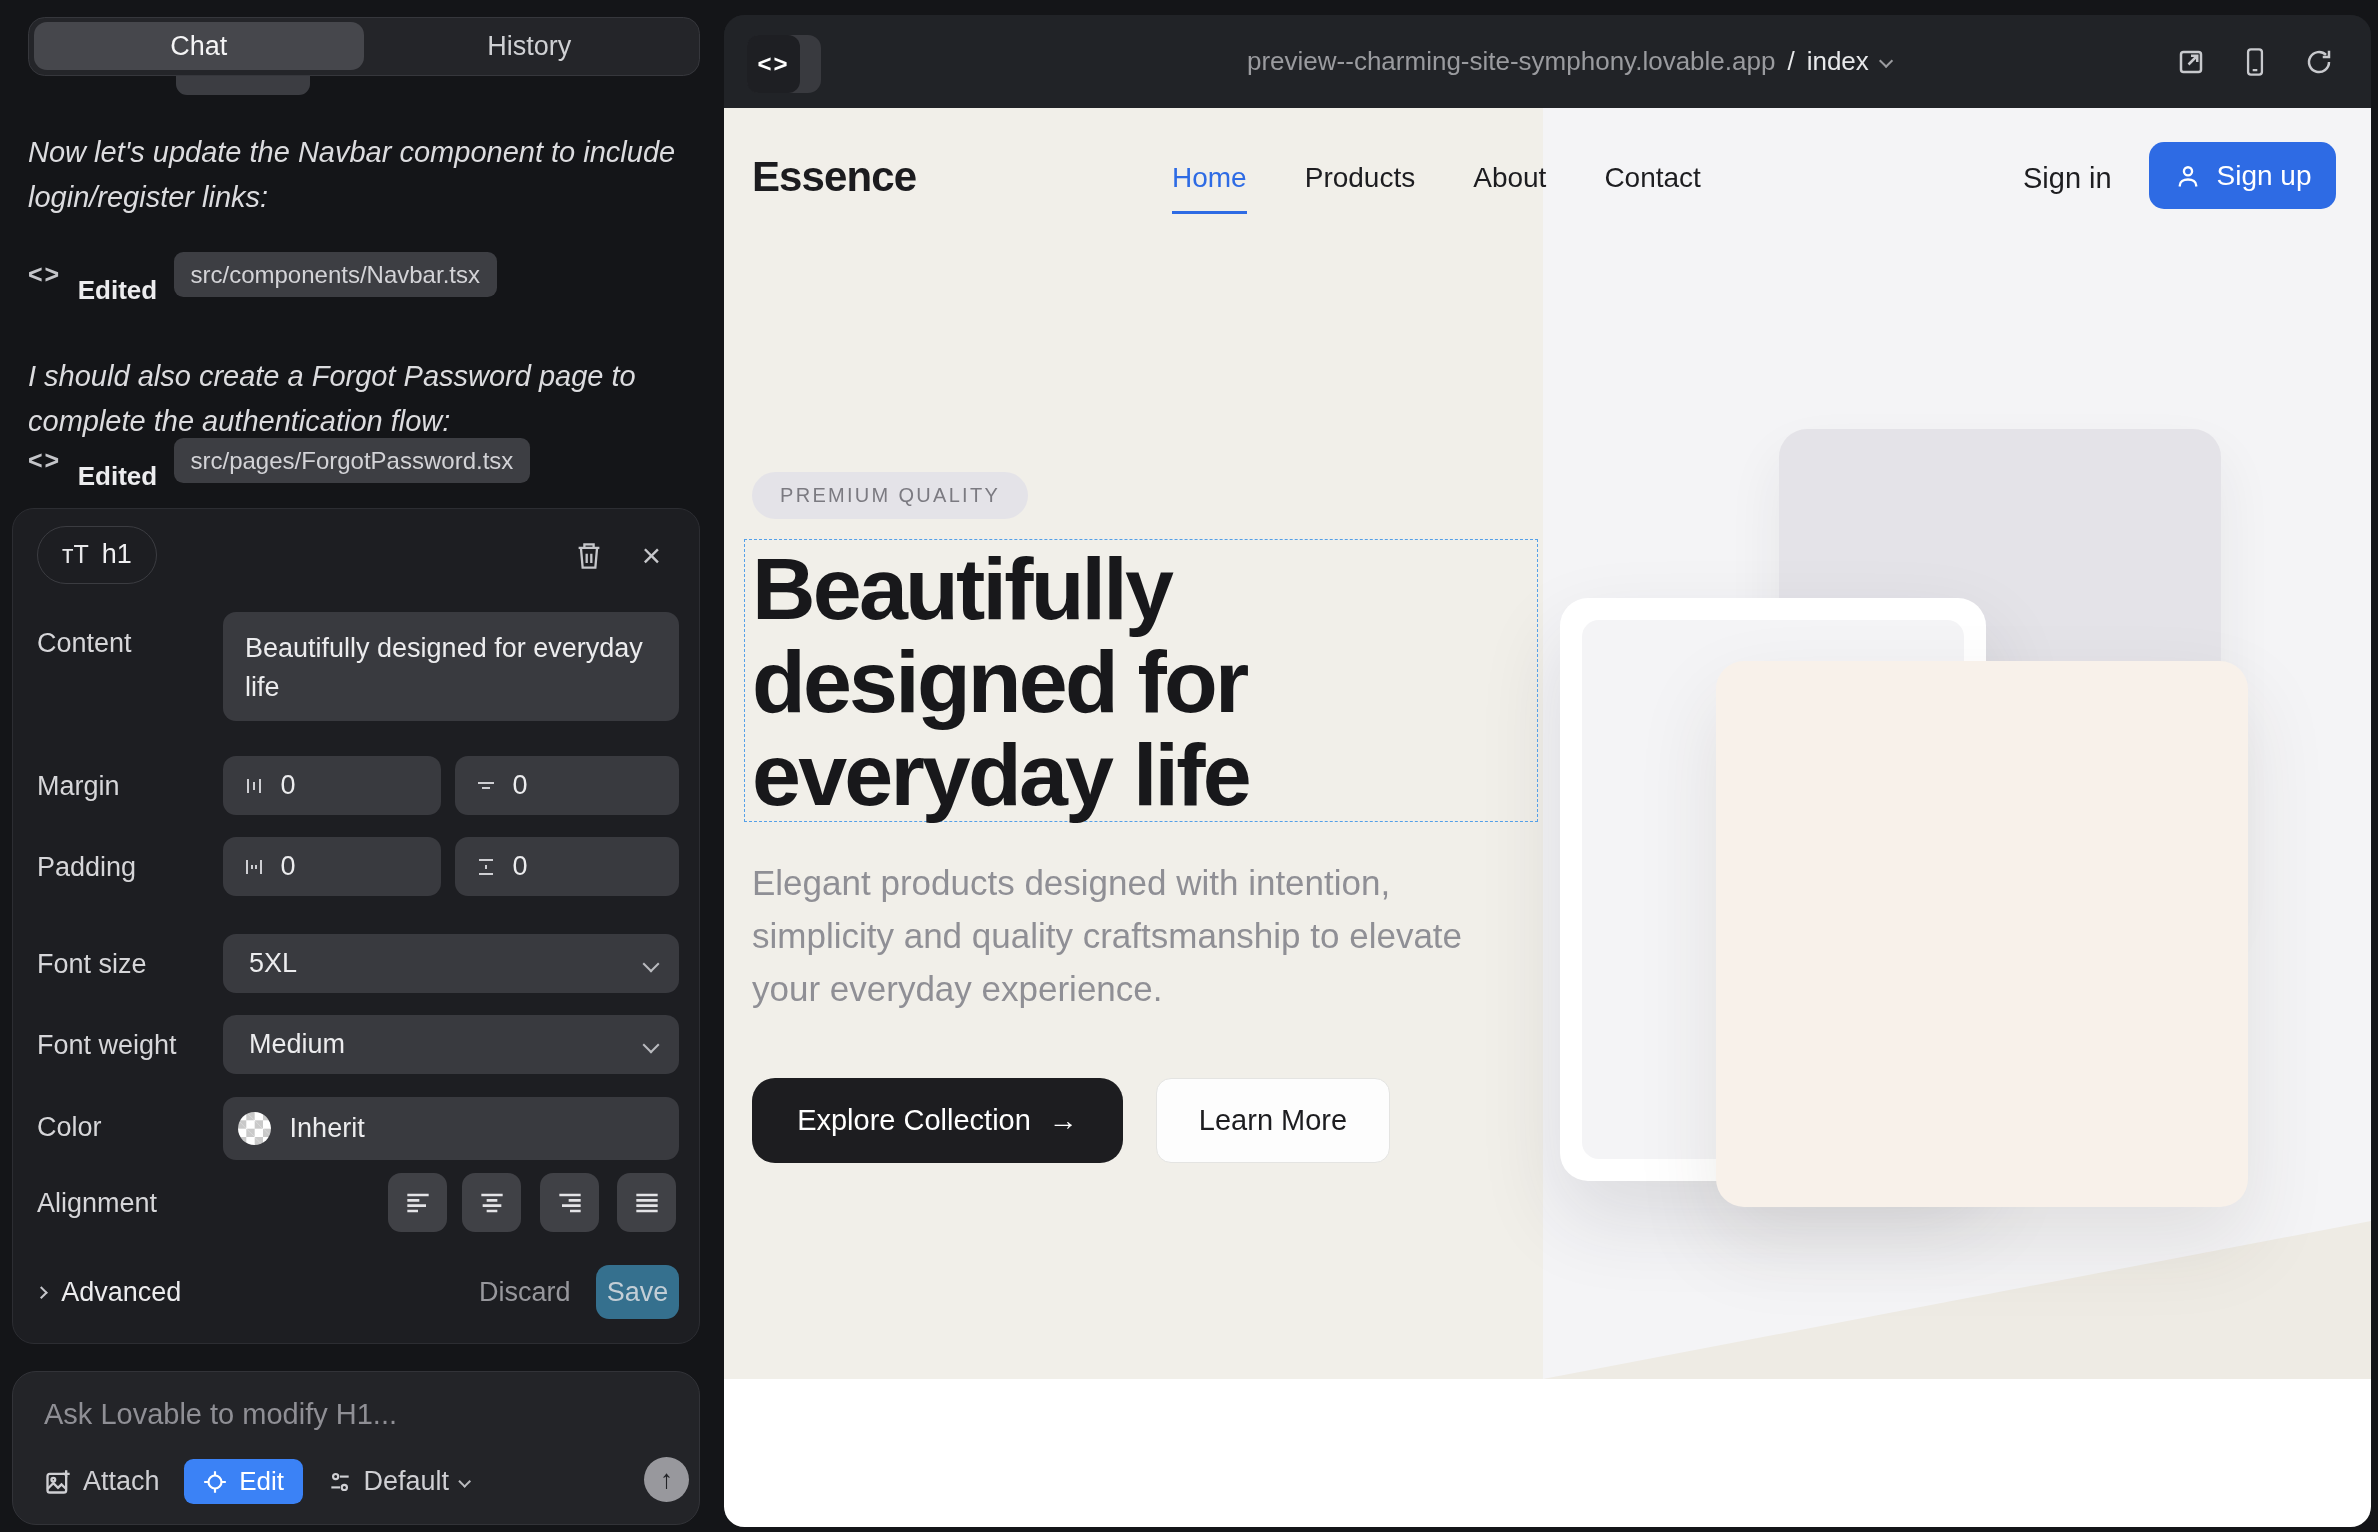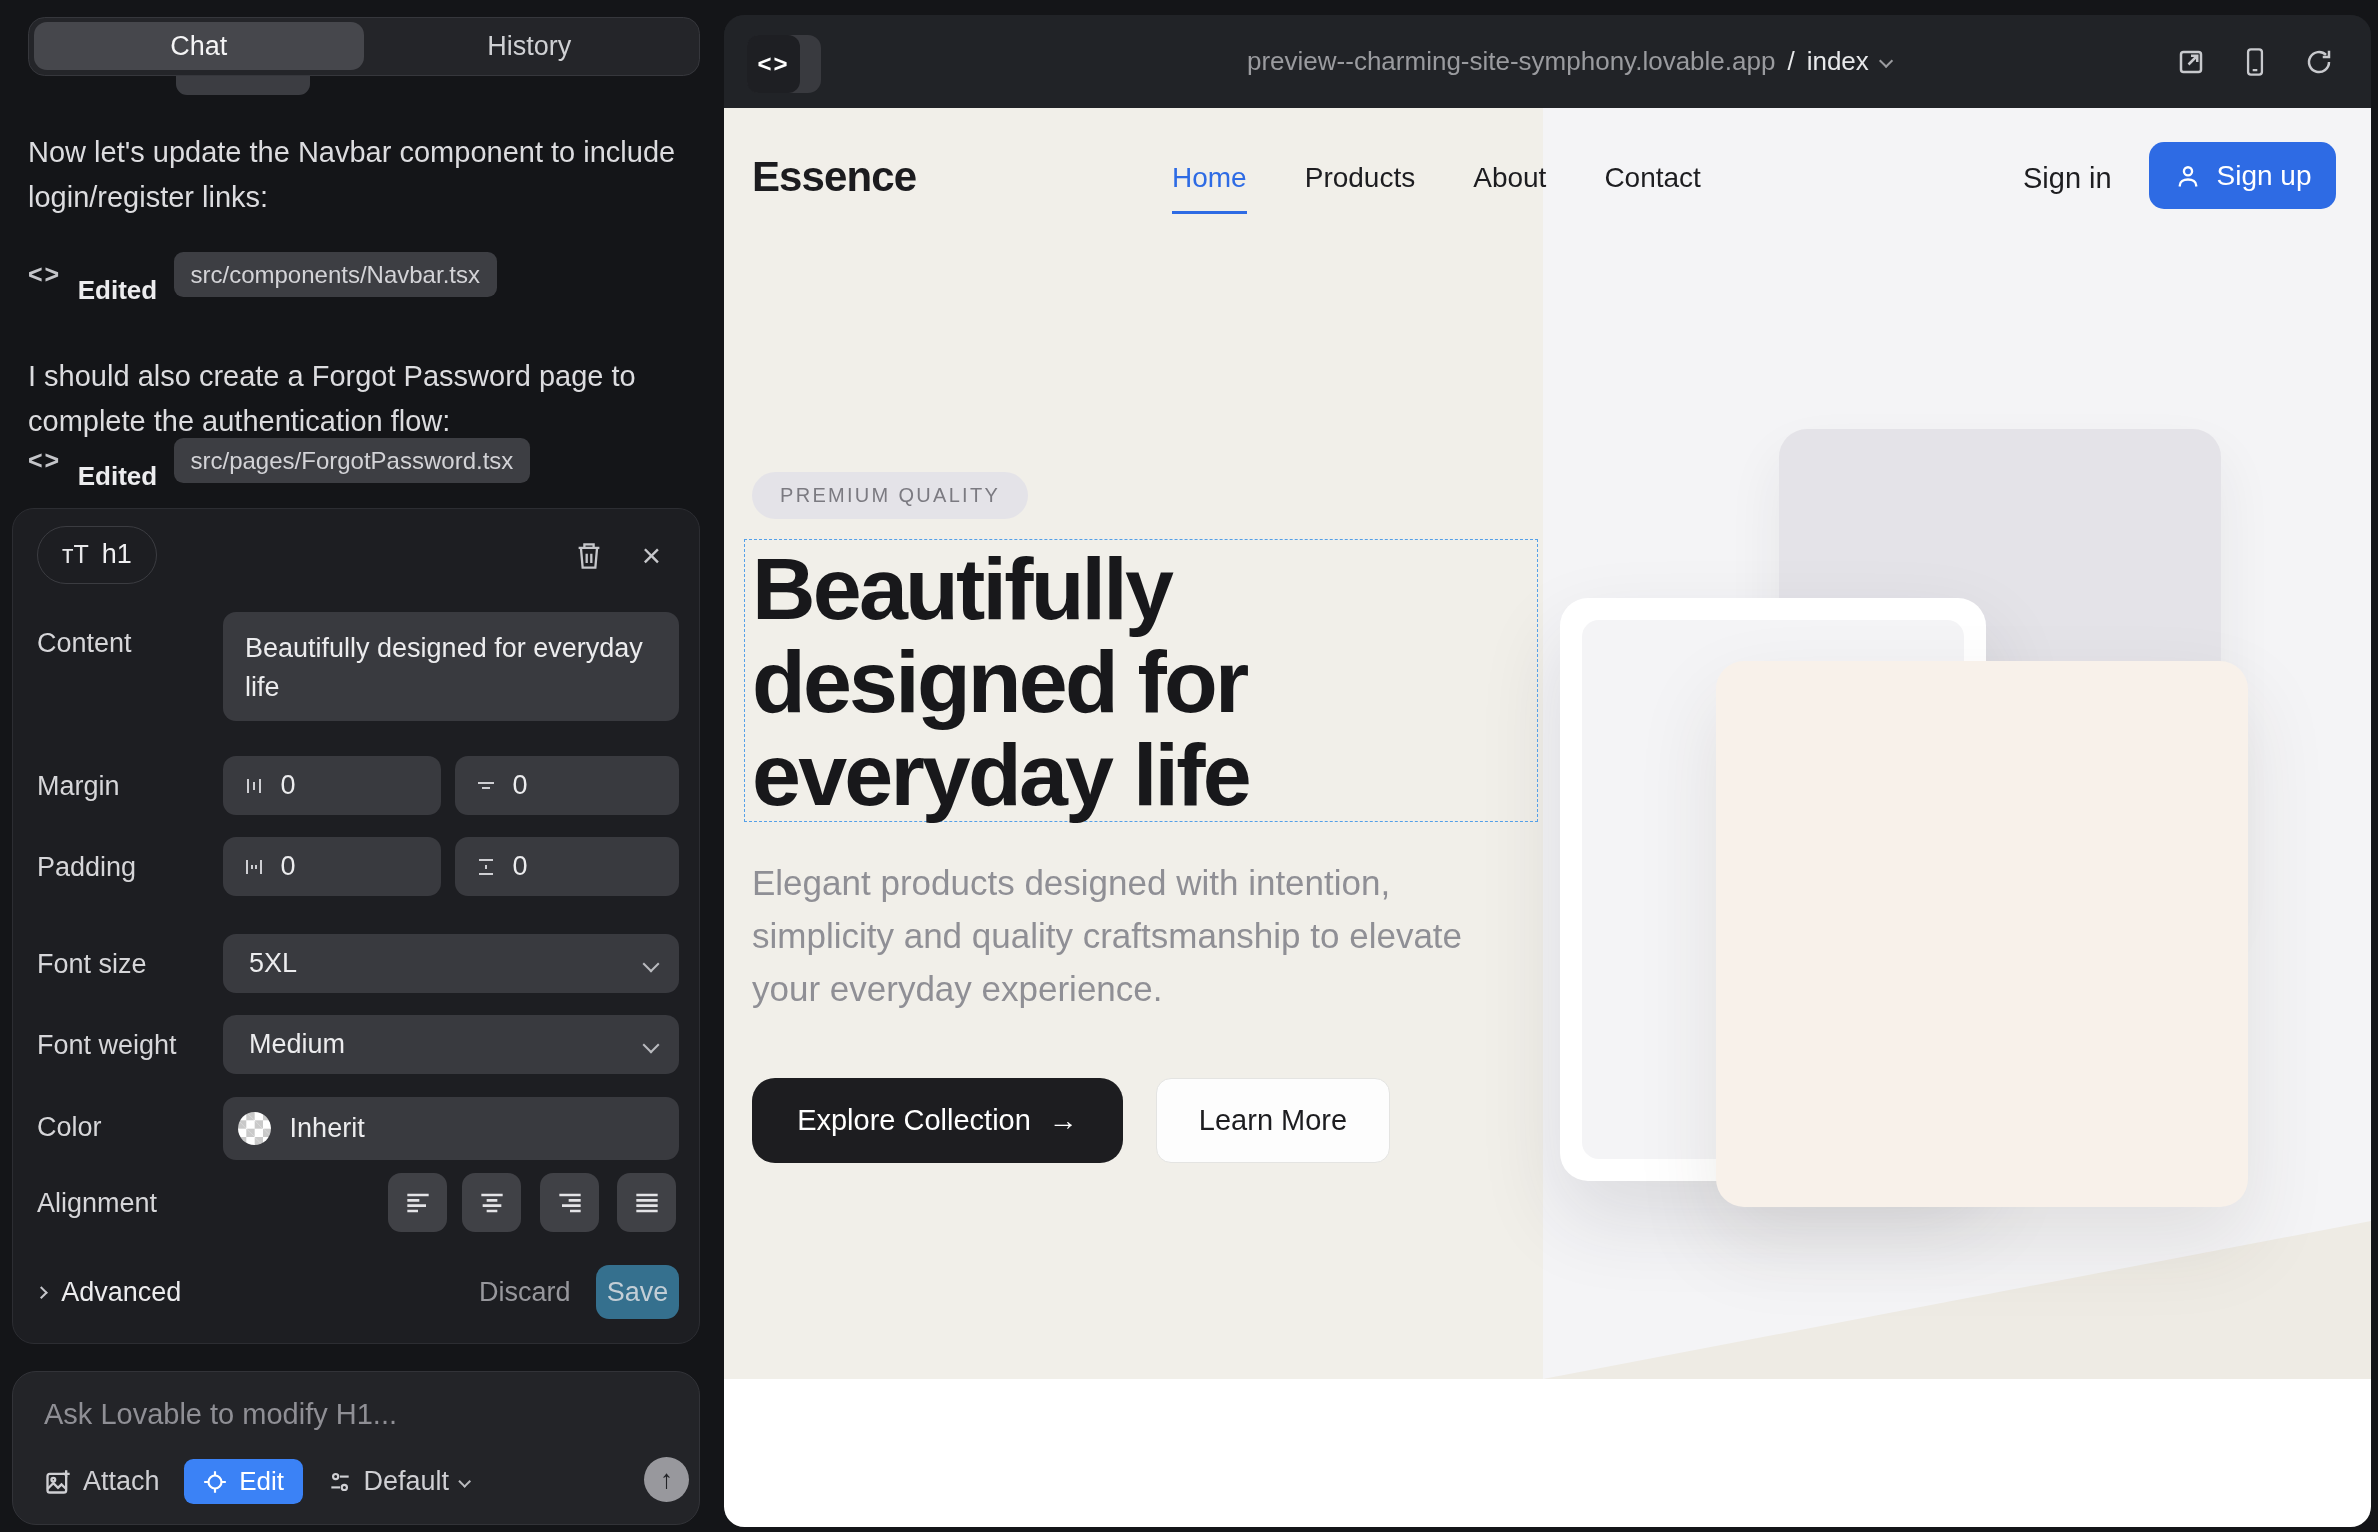--- a/index.html
+++ b/index.html
@@ -1,18 +1,18 @@
 <!DOCTYPE html>
 <html style="font-size:15px"><head>
 <meta charset="utf-8">
 <style>
   html,body{margin:0;padding:0;background:#0d0e10;}
   *{box-sizing:border-box;font-family:"Liberation Sans",sans-serif;}
   .app{position:relative;width:2378px;height:1532px;background:#141518;overflow:hidden;}
-  .abs{position:absolute;}
+  .abs{position:absolute;font-style:italic;}
 
   
   .sidebar{position:absolute;left:0;top:0;width:724px;height:1532px;background:#141518;}
   .tabbar{position:absolute;left:28px;top:16.7px;width:672px;height:59px;background:#242529;border:0.9px solid #36373c;border-radius:16.7px;display:flex;align-items:center;padding:4.6px;z-index:2;}
   .tab{flex:1;height:48px;border-radius:13px;display:flex;align-items:center;justify-content:center;font-size:27px;color:#cfd0d3;}
   .tab.active{background:#46474c;color:#f4f4f5;}
   .scrolled-chip{position:absolute;left:176px;top:54px;width:134px;height:41px;background:#3c3d42;border-radius:11px;z-index:1;}
   .msg{position:absolute;left:28px;width:649px;font-size:29px;line-height:45px;color:#dcdcdf;}
   .edited-row{position:absolute;left:28px;display:flex;align-items:center;gap:16.7px;}
   .code-glyph{font-size:25px;color:#c4c5c9;letter-spacing:1.9px;font-weight:600;}

